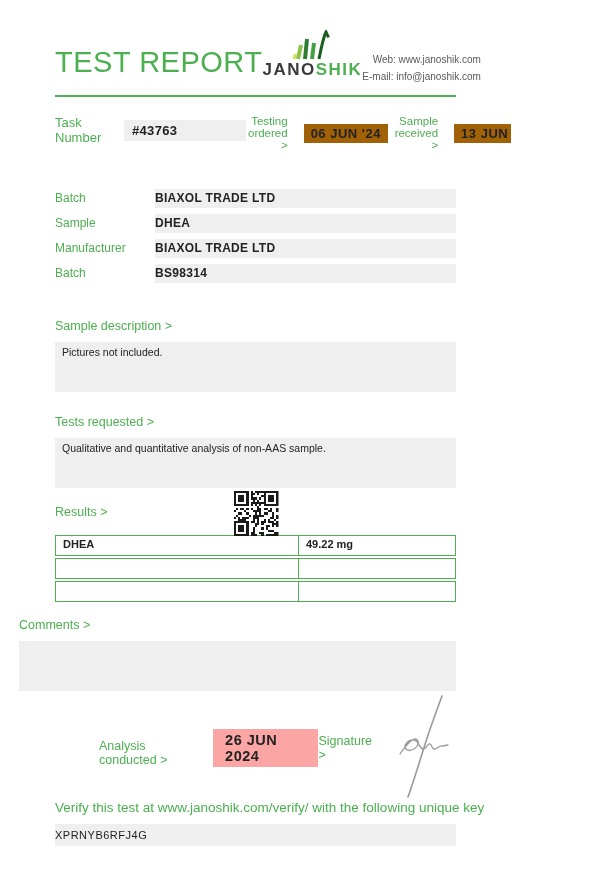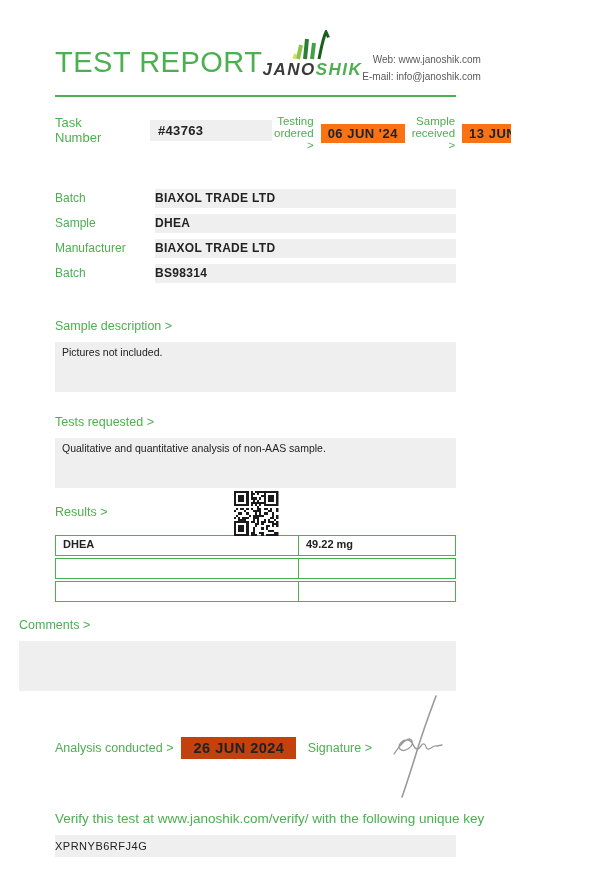--- a/index.html
+++ b/index.html
@@ -14,38 +14,38 @@
   .header {
     padding-top:30px;
     display:grid; grid-template-columns:1fr auto 1fr; align-items:flex-start;
   }
   .page-title {
     margin:16px 0 0 0; font-size:29px; font-weight:500; letter-spacing:0.5px;
     color:#4CAF50; white-space:nowrap;
   }
   .logo { text-align:center; }
   .logo-icon { display:block; margin:0 auto; }
-  .logo-text { font-size:17px; font-weight:bold; letter-spacing:1.5px; color:#3a3a3a; margin-top:-2px;font-style:italic; }
+  .logo-text { font-size:17px; font-weight:bold; letter-spacing:1.5px; color:#3a3a3a; margin-top:-2px; }
   .logo-text .green { color:#4CAF50; }
   .contact { margin-top:22px; text-align:right; font-size:10px; color:#595959; line-height:1.65; white-space:nowrap; }
   .rule { margin:10px 55px 0 55px; border-top:2.5px solid #4CAF50; }
 
   
   .task-row { margin-top:18px; display:flex; justify-content:space-between; align-items:flex-start; }
   .task-left { display:flex; align-items:center; }
   .task-label { color:#4CAF50; font-size:13px; }
   .task-value {
-    margin-left:30px; width:125px; background:#efefef; padding:3px 8px;
+    margin-left:4px; width:125px; background:#efefef; padding:3px 8px;
     font-size:13px; font-weight:600; color:#222; letter-spacing:0.3px;
   }
   .task-right { display:flex; flex-direction:row; gap:5px; }
   .date-row { display:flex; align-items:center; justify-content:flex-end; }
   .date-label { color:#4CAF50; font-size:11.5px; text-align:right; }
   .date-value {
-    margin-left:7px; width:72px; background:#f97316; padding:2px 7px;
+    margin-left:16px; width:72px; background:#a16207; padding:2px 7px;
     font-size:13px; font-weight:600; color:#222; letter-spacing:0.5px; white-space:nowrap;
   }
 
   
   .info { margin-top:38px; }
   .info-row { display:flex; margin-bottom:6px; }
   .info-label { width:100px; flex:none; color:#4CAF50; font-size:12px; padding-top:2px; }
   .info-value {
     flex:1; background:#efefef; padding:2px 0; font-size:12px; font-weight:600;
     color:#222; letter-spacing:0.3px; min-height:15px;
@@ -72,32 +72,32 @@
   }
   .rt-cell-right { flex:1; padding:2px 7px; font-size:11px; font-weight:600; color:#222; }
 
   .sec-comments { margin-top:16px;margin-left:19px; }
 
   
   .footer-row {
     margin-top:22px; height:70px; position:relative;
     display:flex; justify-content:space-between; align-items:center;
   }
-  .analysis { display:flex; align-items:center; }
+  .analysis { display:flex; align-items:flex-end;margin-left:44px; }
   .analysis-label { color:#4CAF50; font-size:12.5px; }
   .analysis-value {
-    margin-left:8px; background:#c2410c; padding:3px 12px; font-size:14.5px;
+    margin-left:8px; background:#fca5a5; padding:3px 12px; font-size:14.5px;
     font-weight:600; color:#222; letter-spacing:0.5px;
   }
   .signature { display:flex; align-items:center; margin-right:6px; }
   .signature-label { color:#4CAF50; font-size:12.5px; }
   .sig-wrap { position:relative; width:70px; height:60px; margin-left:8px; }
   .sig-wrap svg { position:absolute; top:-28px; left:0; }
 
-  .verify-line { margin-top:28px; text-align:center; color:#4CAF50; font-size:13.5px; white-space:nowrap; }
+  .verify-line { margin-top:17px; text-align:center; color:#4CAF50; font-size:13.5px; white-space:nowrap; }
   .key-box {
     margin-top:9px; background:#efefef; text-align:left; padding:5px 0;
     font-size:11px; color:#222; letter-spacing:0.5px;
   }
 </style>
 </head>
 <body>
 
 <div class="page">
 

